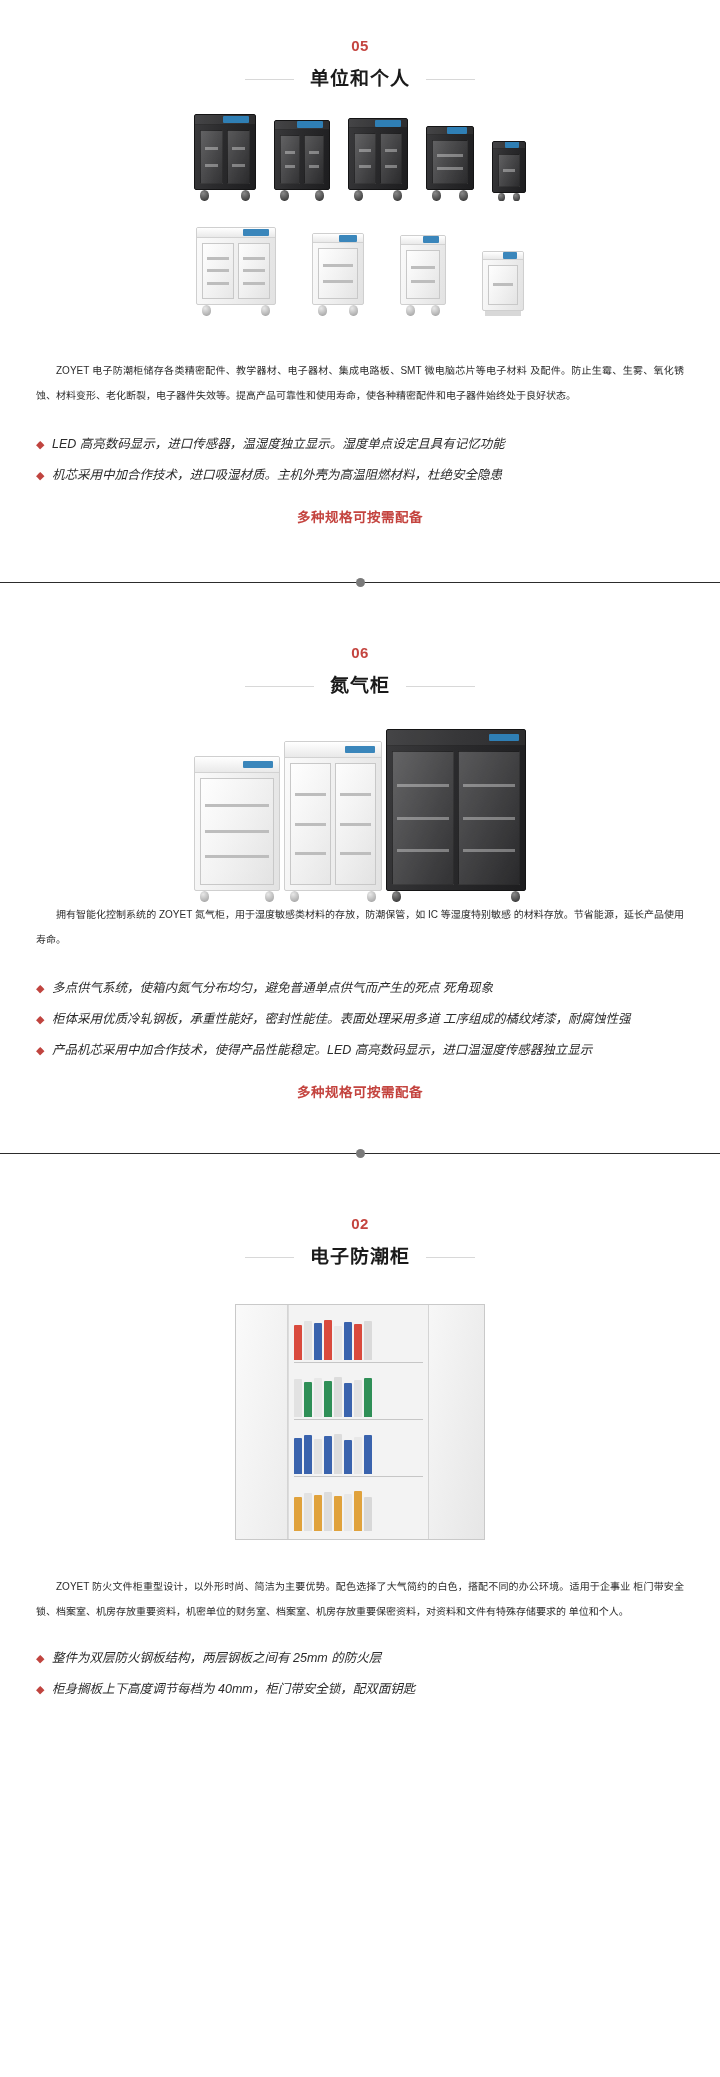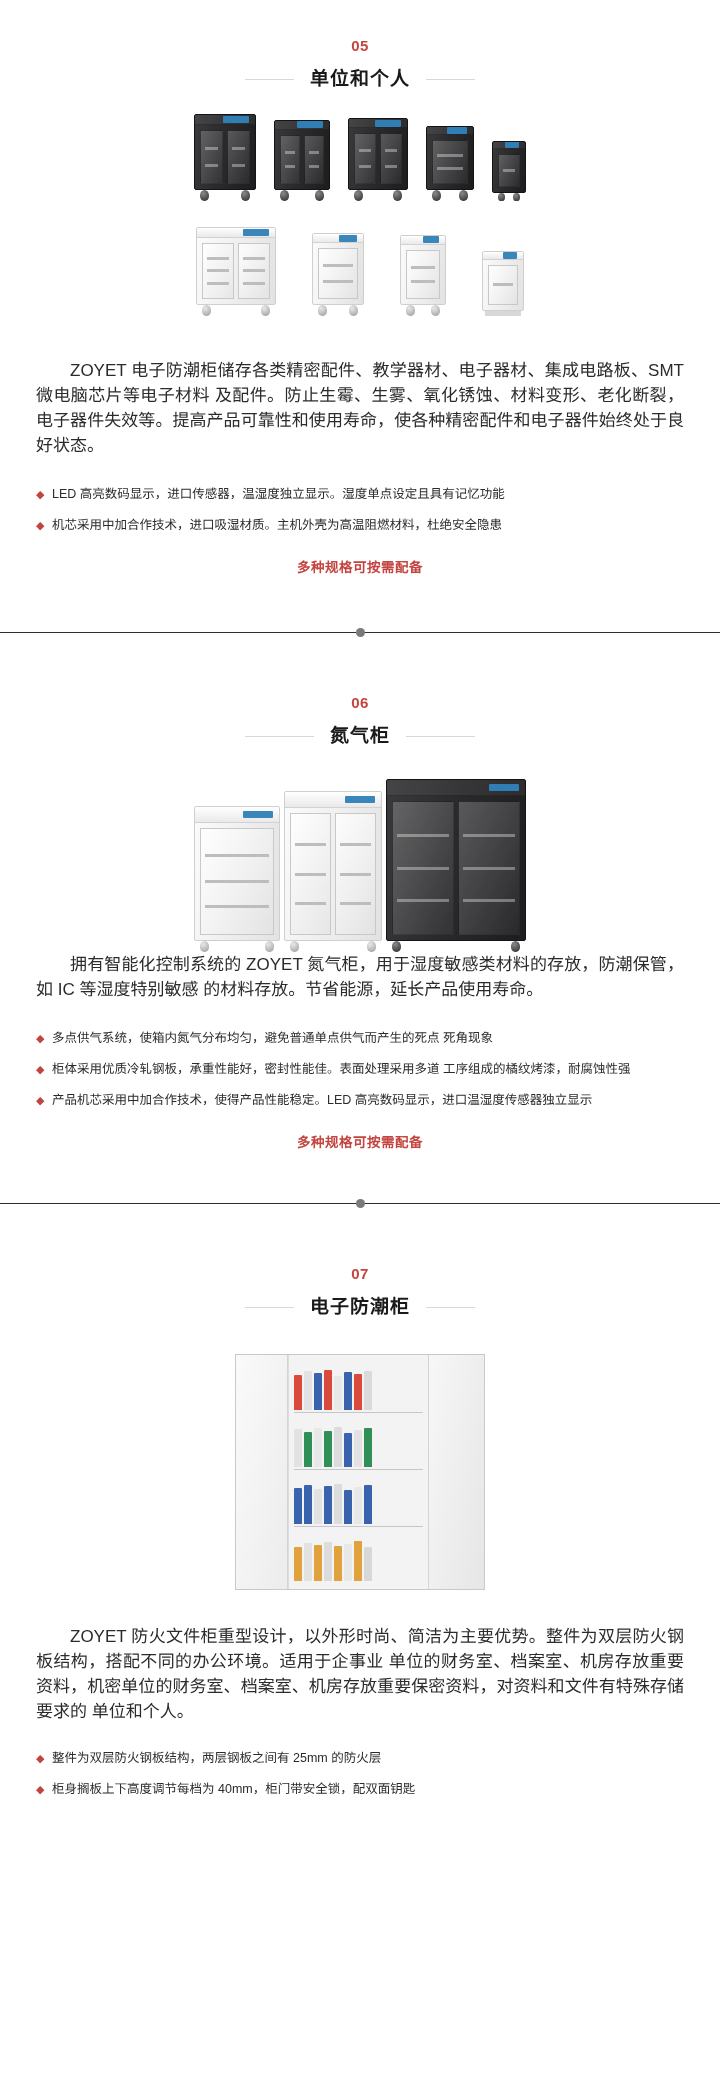--- a/index.html
+++ b/index.html
@@ -169,30 +169,31 @@
   .fc-right-door {
     width: 56px;
     background: linear-gradient(100deg,#f7f7f7,#e6e6e6);
     border-left: 1px solid #d4d4d4;
   }
 
   
   .copy {
     width: 648px;
     margin: 0 auto;
-    font-size: 17px;
+    font-size: 10px;
     line-height: 25px;
     color: #2b2b2b;
     text-align: justify;
     text-indent: 2em;
   }
   .bullets {
     width: 648px;
     margin: 0 auto;
     list-style: none;
+    font-style: italic;
   }
   .bullets li {
     font-size: 12.5px;
     line-height: 17px;
     color: #2b2b2b;
     margin-bottom: 14px;
     padding-left: 16px;
     position: relative;
   }
   .bullets li::before {
@@ -511,21 +512,21 @@
   </ul>
 
   <div class="cta" style="margin-top:22px;">多种规格可按需配备</div>
 </div>
 
 <div class="divider" style="margin-top:52px;">
   <div class="dot"></div>
 </div>
 
 <div class="section" style="padding-top:62px;">
-  <div class="sec-num">07</div>
+  <div class="sec-num">02</div>
   <div class="title-wrap">
     <div class="title-rule"></div>
     <span class="sec-title">电子防潮柜</span>
   </div>
 
   <div class="photo-area" style="margin-top:34px;">
     <div class="file-cab">
       <div class="fc-body">
         <div class="fc-left-door"></div>
         <div class="fc-interior">
@@ -568,19 +569,19 @@
               <div class="binder" style="height:76%;background:#e8e8e8"></div>
             <div class="binder" style="height:82%;background:#e0a23c"></div>
               <div class="binder" style="height:70%;background:#d8d8d8"></div>
           </div>
         </div>
         <div class="fc-right-door"></div>
       </div>
     </div>
   </div>
 
-  <div class="copy" style="margin-top:34px;">ZOYET 防火文件柜重型设计，以外形时尚、简洁为主要优势。整件为双层防火钢板结构，搭配不同的办公环境。适用于企事业 单位的财务室、档案室、机房存放重要资料，机密单位的财务室、档案室、机房存放重要保密资料，对资料和文件有特殊存储要求的 单位和个人。</div>
+  <div class="copy" style="margin-top:34px;">ZOYET 防火文件柜重型设计，以外形时尚、简洁为主要优势。配色选择了大气简约的白色，搭配不同的办公环境。适用于企事业 柜门带安全锁、档案室、机房存放重要资料，机密单位的财务室、档案室、机房存放重要保密资料，对资料和文件有特殊存储要求的 单位和个人。</div>
 
   <ul class="bullets" style="margin-top:26px;">
     <li>整件为双层防火钢板结构，两层钢板之间有 25mm 的防火层</li>
     <li>柜身搁板上下高度调节每档为 40mm，柜门带安全锁，配双面钥匙</li>
   </ul>
 </div>
 
 </body></html>

